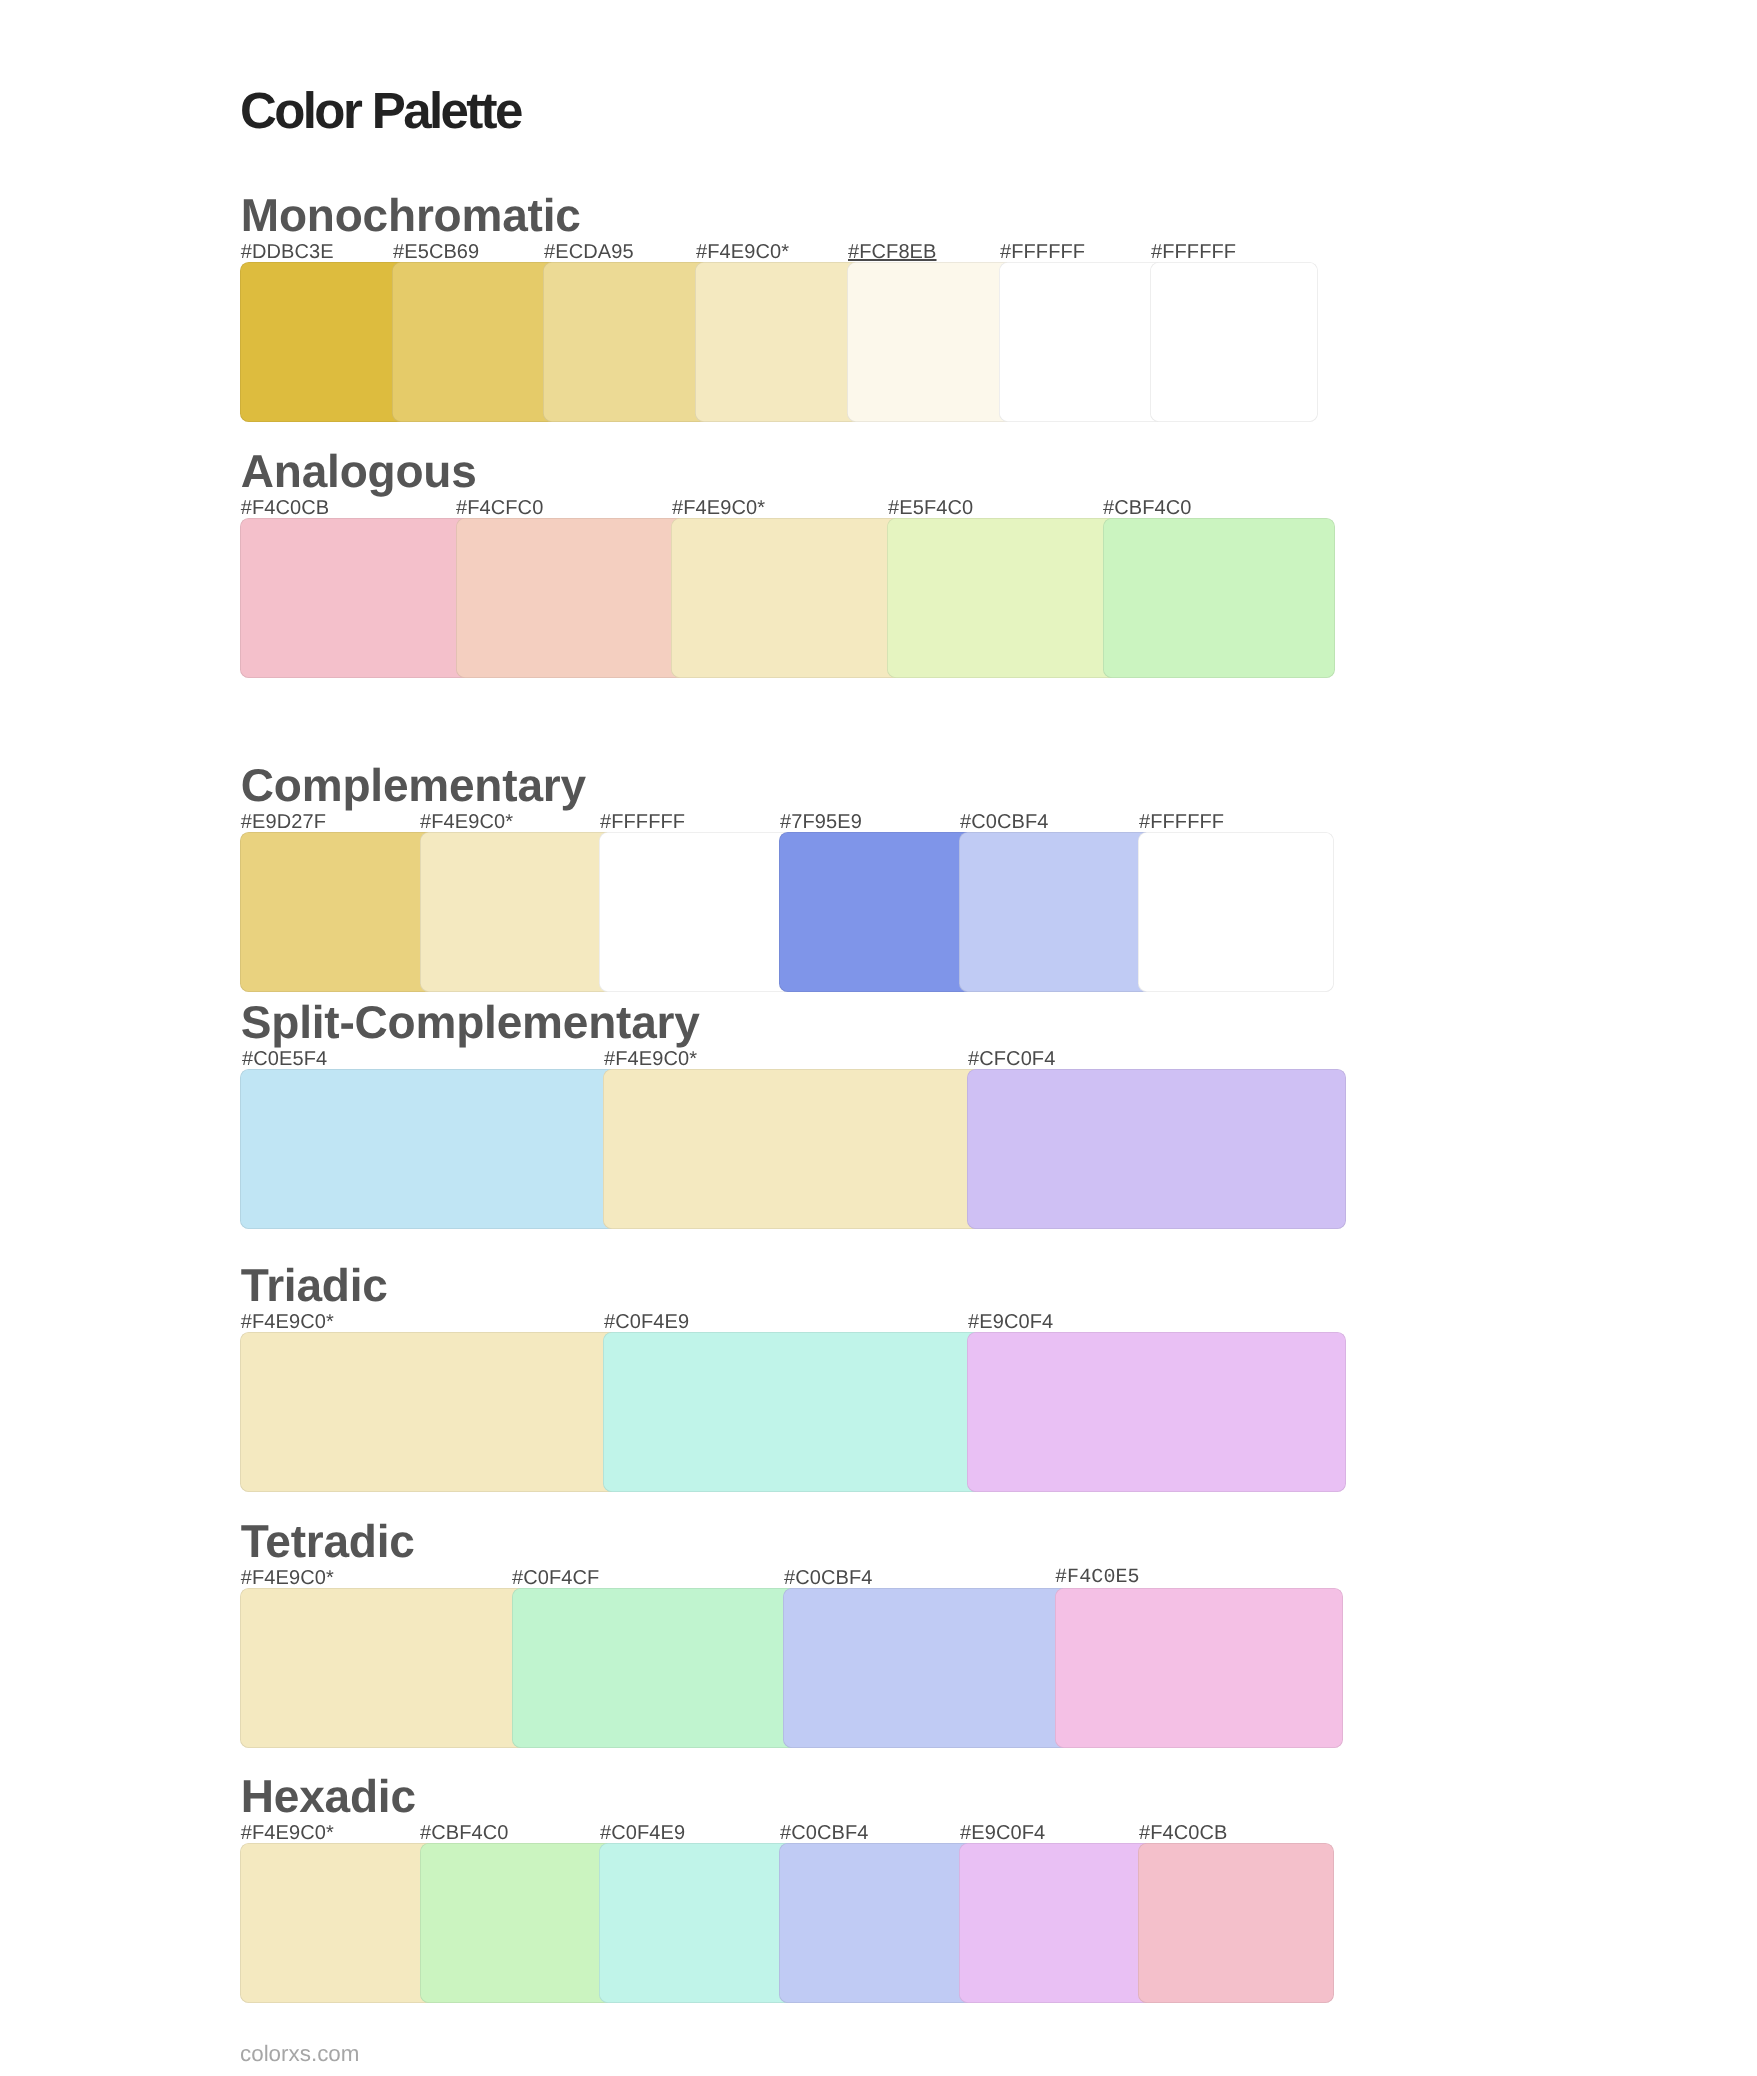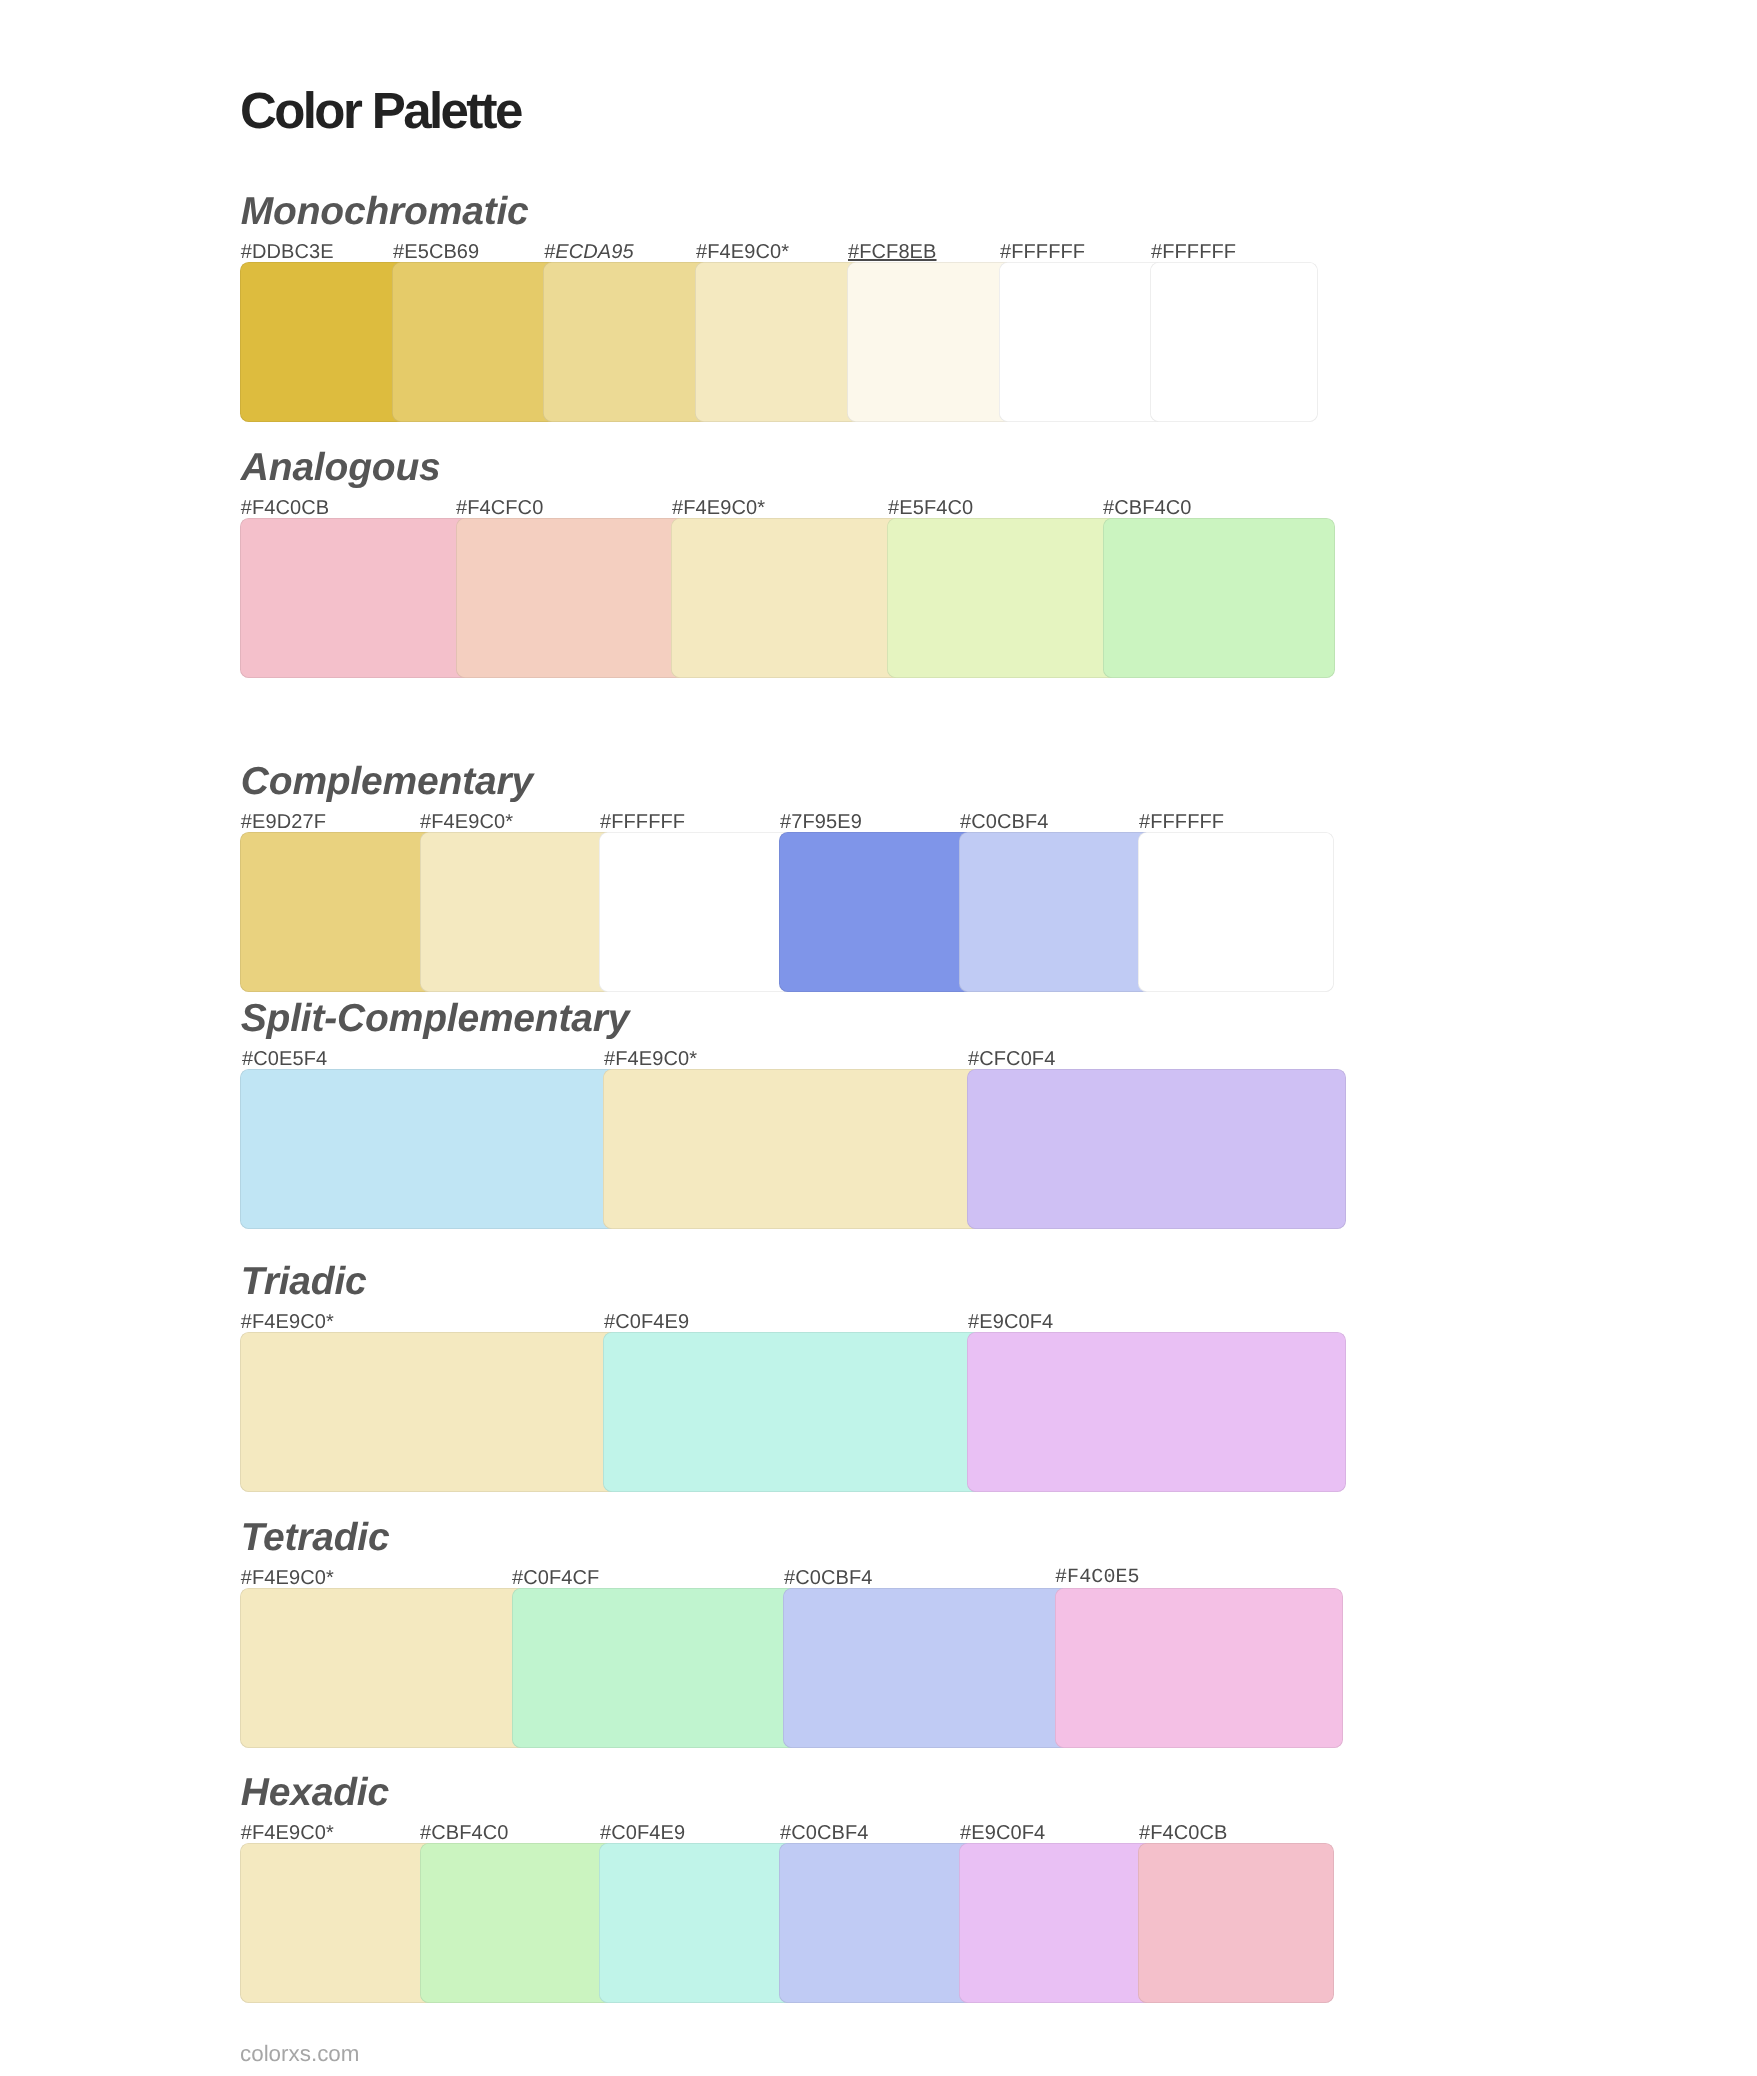--- a/index.html
+++ b/index.html
@@ -18,22 +18,22 @@
     position:absolute; left:240px;
     font-size: 51px; font-weight: 700; color: #222222;
     line-height: 1; margin:0; white-space:nowrap;
   }
   .title    { top: 22.4px;  letter-spacing: -0.9px; }
   .subtitle { top: 85px; letter-spacing: -2.6px; }
 
   .section { position:absolute; left:240px; }
   .section-title {
     position:absolute; left:0.8px;
-    font-size: 39px; font-weight:700; color:#555555;
-    letter-spacing:-0.2px; line-height:1; margin:0; white-space:nowrap;font-style:italic;
+    font-size: 46px; font-weight:700; color:#555555;
+    letter-spacing:-0.2px; line-height:1; margin:0; white-space:nowrap;
   }
   .label {
     position:absolute;
     font-size: 20px; font-weight: 400; color: #4a4a4a;
     letter-spacing: 0.1px; white-space:nowrap; line-height:1;
   }
   .swatch {
     position:absolute; top:0; height:160px;
     border-radius: 8.8px;
     box-shadow: inset 0 0 0 0.8px rgba(0,0,0,0.085);
@@ -50,21 +50,21 @@
 <div class="page">
   <div class="subtitle">Color Palette</div>
   <div id="sections">
       <div class="section" style="top: 262px; width: 1078px; height: 160px;">
         <div class="section-title" style="top: -70px;">Monochromatic</div>
         <div class="swatch" title="#DDBC3E" style="left: 0px; width: 168px; background: rgb(221, 188, 62); z-index: 1;"></div>
         <div class="label" style="left: 0.8px; top: -20px; z-index: 100;">#DDBC3E</div>
         <div class="swatch" title="#E5CB69" style="left: 152px; width: 168px; background: rgb(229, 203, 105); z-index: 2;"></div>
         <div class="label" style="left: 153px; top: -20px; z-index: 100;">#E5CB69</div>
         <div class="swatch" title="#ECDA95" style="left: 303px; width: 168px; background: rgb(236, 218, 149); z-index: 3;"></div>
-        <div class="label" style="left: 304px; top: -20px; z-index: 100; font-style: italic;">#ECDA95</div>
+        <div class="label" style="left: 304px; top: -20px; z-index: 100;">#ECDA95</div>
         <div class="swatch" title="#F4E9C0*" style="left: 455px; width: 168px; background: rgb(244, 233, 192); z-index: 4;"></div>
         <div class="label" style="left: 456px; top: -20px; z-index: 100;">#F4E9C0*</div>
         <div class="swatch" title="#FCF8EB" style="left: 607px; width: 168px; background: rgb(252, 248, 235); z-index: 5;"></div>
         <div class="label" style="left: 608px; top: -20px; z-index: 100; text-decoration: underline;">#FCF8EB</div>
         <div class="swatch" title="#FFFFFF" style="left: 759px; width: 168px; background: rgb(255, 255, 255); z-index: 6;"></div>
         <div class="label" style="left: 760px; top: -20px; z-index: 100;">#FFFFFF</div>
         <div class="swatch" title="#FFFFFF" style="left: 910px; width: 168px; background: rgb(255, 255, 255); z-index: 7;"></div>
         <div class="label" style="left: 911px; top: -20px; z-index: 100;">#FFFFFF</div>
       </div>
       <div class="section" style="top: 518px; width: 1094px; height: 160px;">

